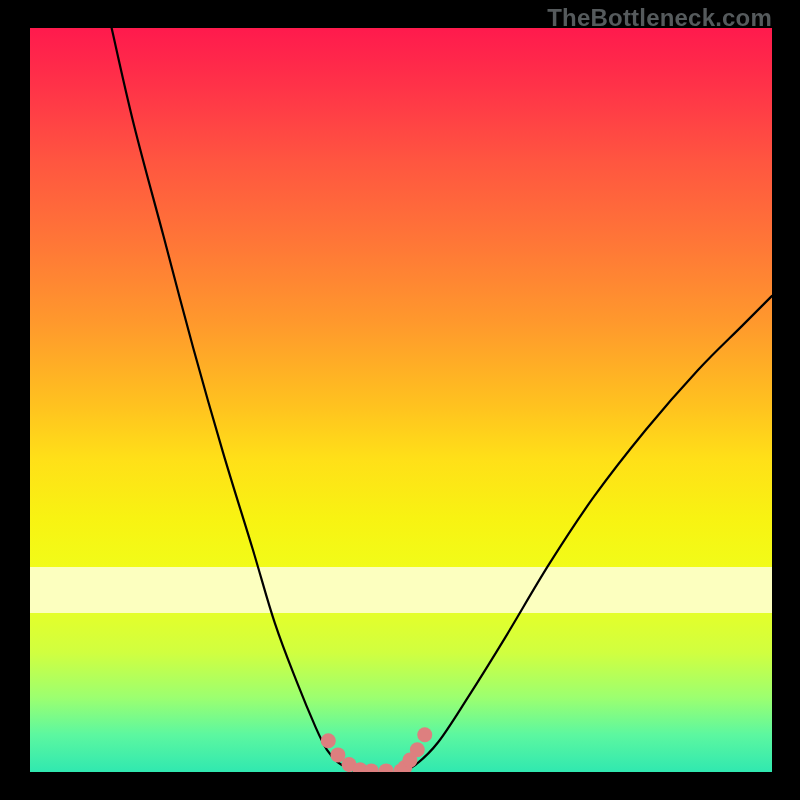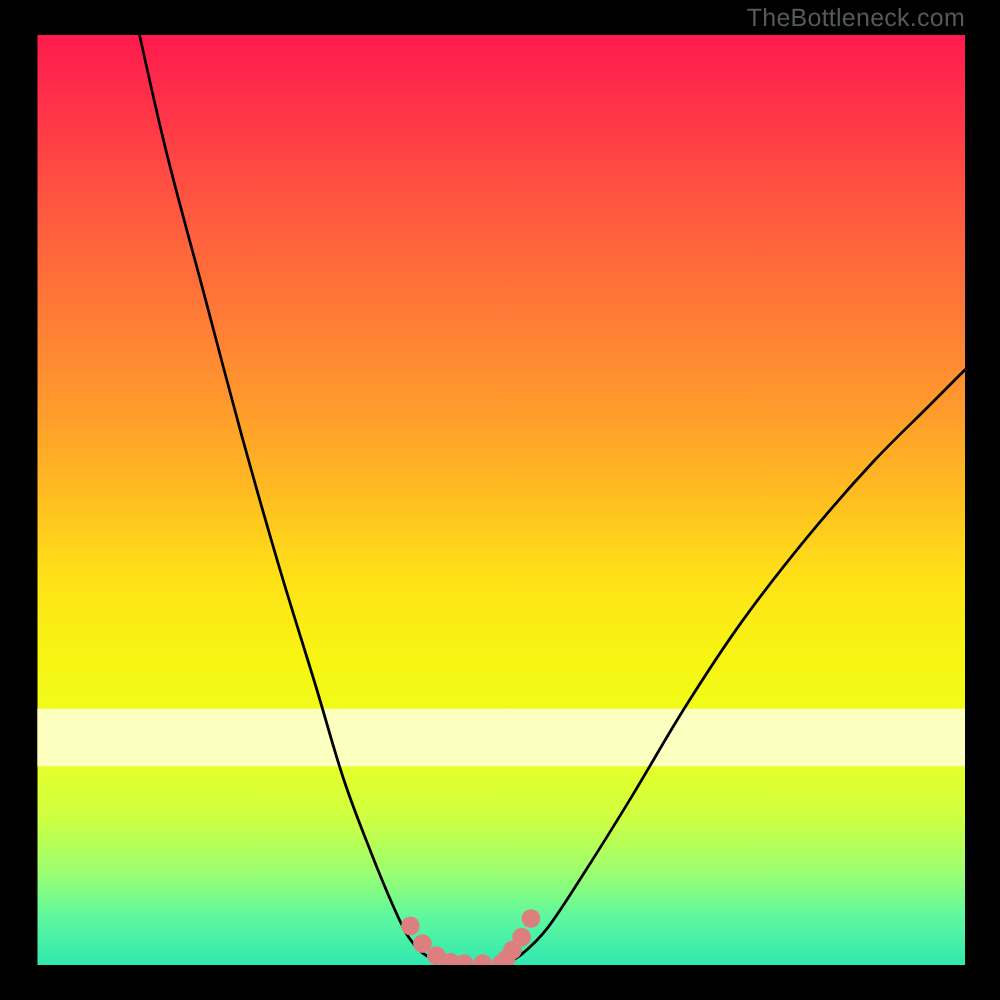--- a/index.html
+++ b/index.html
@@ -38,22 +38,22 @@
       #30e8b0 100%);
   }
   .bright-band {
     position: absolute;
     left: 0; right: 0;
     background: #fcffbf;
   }
   .watermark {
     position: absolute;
     color: #555a5c;
-    font-size: 20px;
-    font-weight: 400;
+    font-size: 24px;
+    font-weight: 700;
     letter-spacing: 0.2px;
     text-align: right;
   }
   svg.curves {
     position: absolute;
     left: 0;
     top: 0;
   }
 </style>
 </head>

